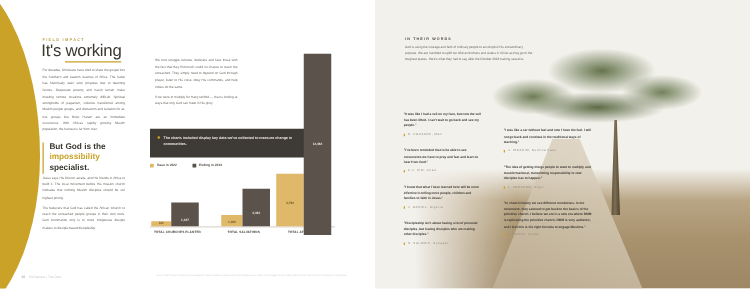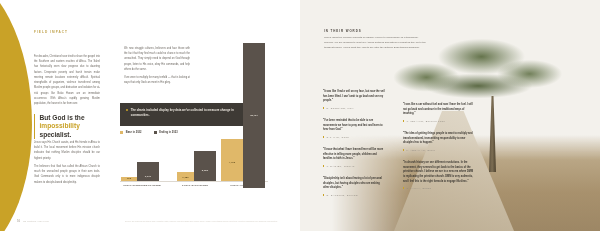--- a/index.html
+++ b/index.html
@@ -148,20 +148,21 @@
 <div class="spread">
 
   <div class="page-left">
 
     <div class="gold-swoosh">
       
     </div>
 
     <div class="eyebrow">FIELD IMPACT</div>
 
+    <div class="headline"><span>It's </span><u>working</u></div>
 
     <div class="col col-a">
       <p>For decades, Christians have tried to share the gospel into the Southern and eastern reaches of Africa. The Sahel has historically seen slow progress due to daunting factors. Desperate poverty and harsh terrain make meeting remote locations extremely difficult. Spiritual strongholds of paganism, violence transferred among Muslim people groups, and distraction and isolation for at-risk groups like Boko Haram are an immediate occurrence. With Africa's rapidly growing Muslim population, the harvest is far from over.</p>
     </div>
 
     <div class="col col-b">
       <p>We now struggle cultures, believers and face those with the fact that they find much could no chance to reach the unreached. They simply need to depend on God through prayer, listen to His voice, obey His commands, and help others do the same.</p>
       <p>If we were to multiply for many tenfold — that is looking at ways that only God can meet in His glory.</p>
     </div>
 

